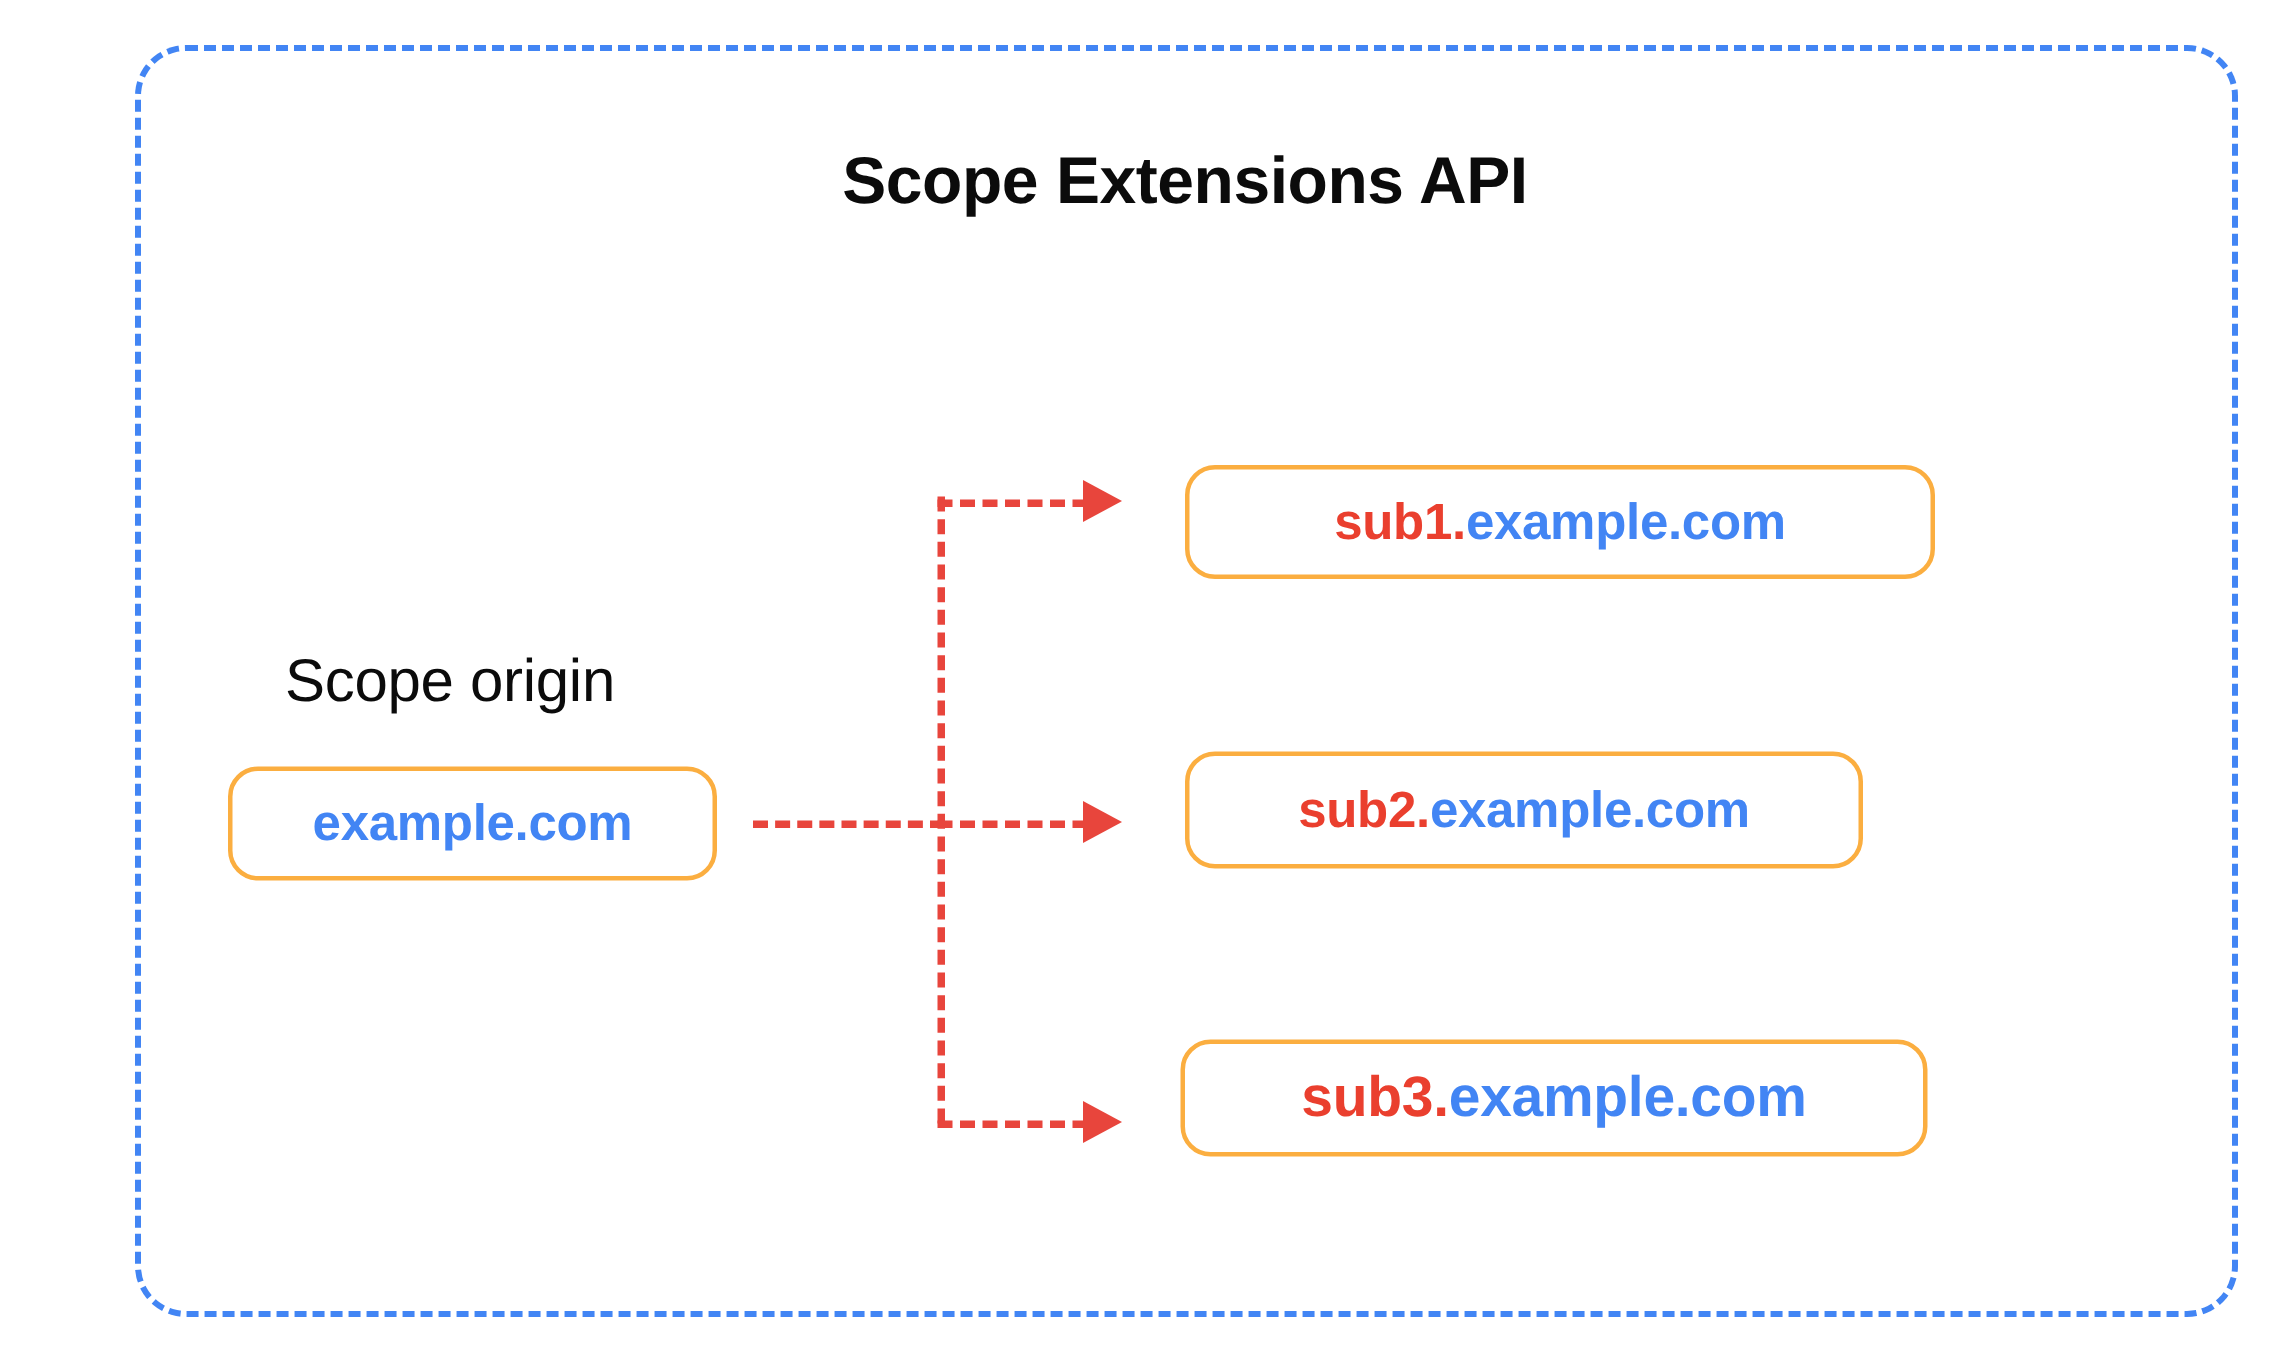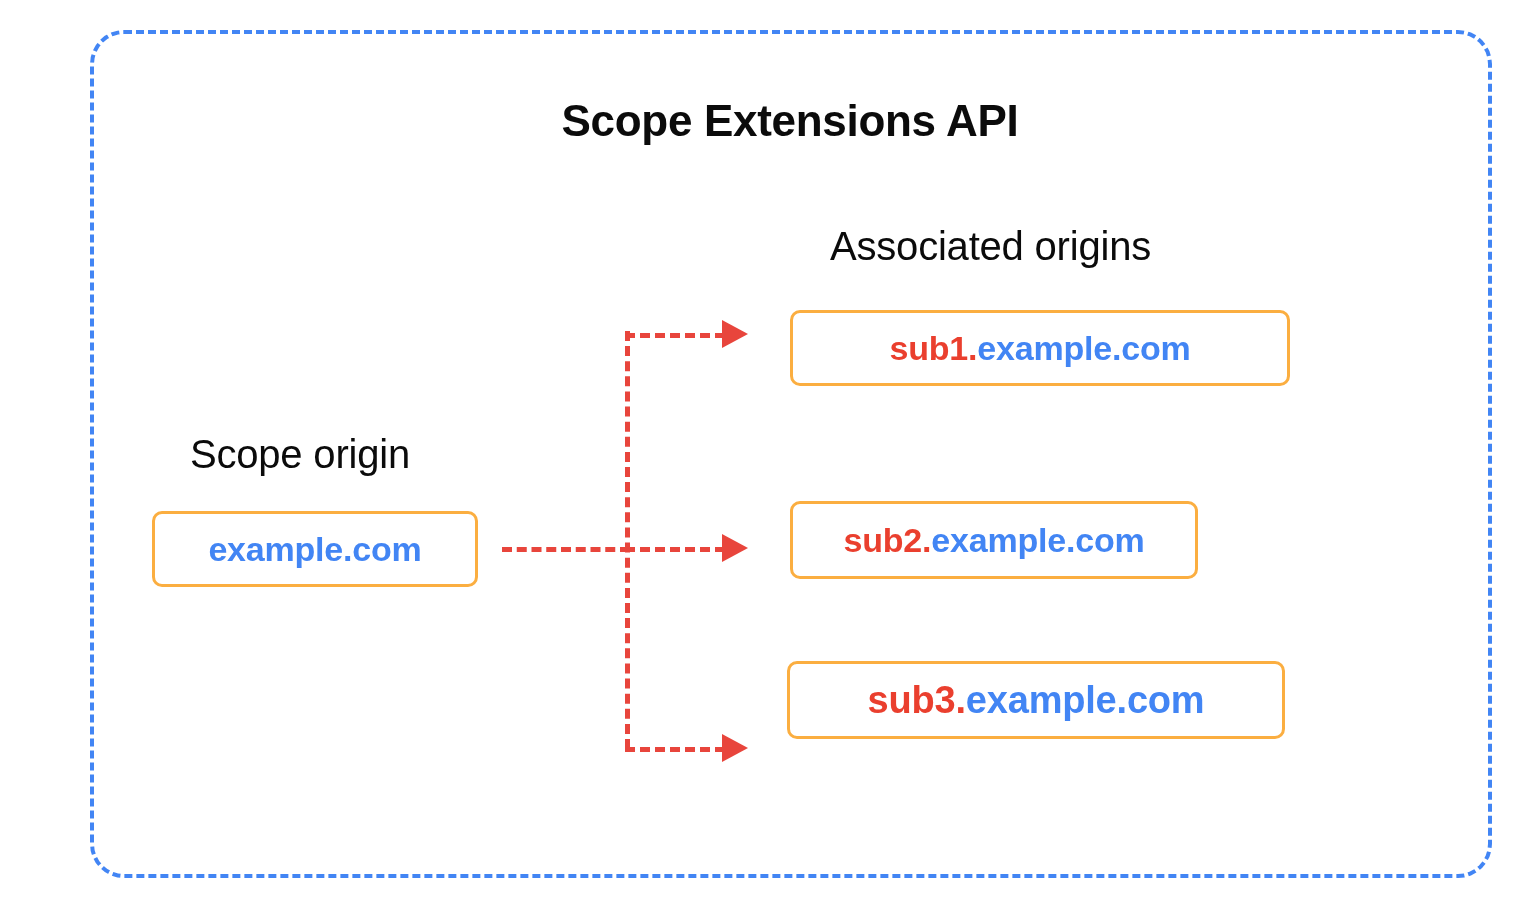--- a/index.html
+++ b/index.html
@@ -60,21 +60,21 @@
   .label-main {
     left: 160px;
     top: 432px;
   }
 
   
   .origin-box {
     position: absolute;
     box-sizing: border-box;
     border: 3px solid #FBAE40;
-    border-radius: 10px;
+    border-radius: 20px;
     background: #ffffff;
     display: flex;
     align-items: center;
     justify-content: center;
     white-space: nowrap;
   }
   .origin-text {
     font-size: 34px;
     font-weight: bold;
     letter-spacing: -0.2px;
@@ -83,22 +83,22 @@
     color: #EA3F2E;
   }
   .origin-text .domain {
     color: #4285F4;
   }
 
   .box-main    { left: 122px;  top: 511px; width: 326px; height: 76px; }
   .box-main .origin-text { font-size: 34px; }
 
   .box-sub1    { left: 760px;  top: 310px; width: 500px; height: 76px; }
-  .box-sub2    { left: 760px;  top: 501px; width: 408px; height: 78px; }
-  .box-sub3    { left: 757px;  top: 661px; width: 498px; height: 78px; text-align: right; }
+  .box-sub2    { left: 760px;  top: 501px; width: 452px; height: 78px; }
+  .box-sub3    { left: 757px;  top: 693px; width: 498px; height: 78px; text-align: right; }
   .box-sub3 .origin-text { font-size: 38px; }
 
   
   .conn-h {
     position: absolute;
     height: 0;
     border-top: 5px dashed #E8453C;
   }
   .conn-v {
     position: absolute;
@@ -128,21 +128,20 @@
 </style>
 </head>
 <body>
 
 <div id="canvas">
 
   <div class="outer-frame"></div>
 
   <div class="diagram-title">Scope Extensions API</div>
 
-  <div class="section-label label-associated">Associated origins</div>
 
   <div class="section-label label-main">Scope origin</div>
 
   <div class="conn-h conn-stem"></div>
   <div class="conn-v conn-trunk"></div>
   <div class="conn-h conn-top"></div>
   <div class="conn-h conn-mid"></div>
   <div class="conn-h conn-bot"></div>
 
   <div class="arrowhead arrow-top"></div>

